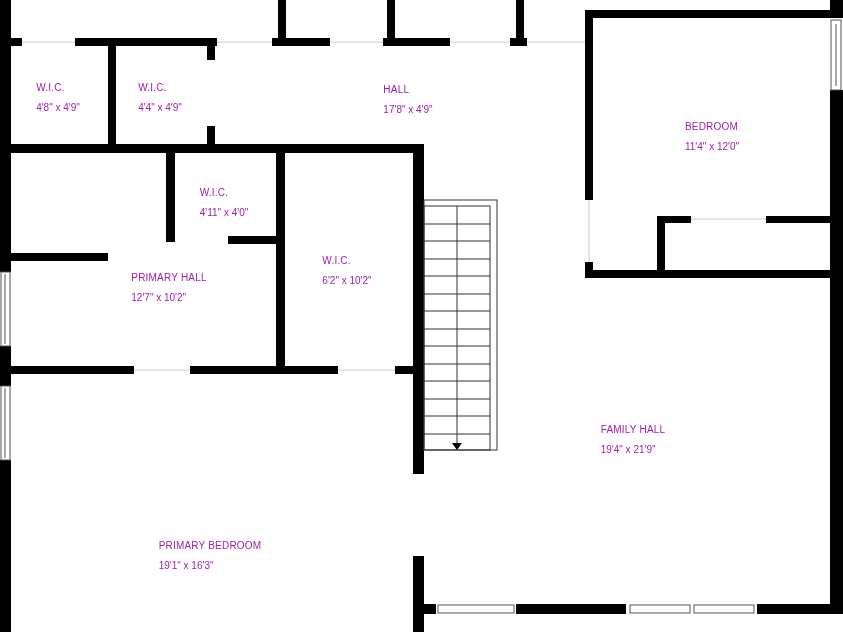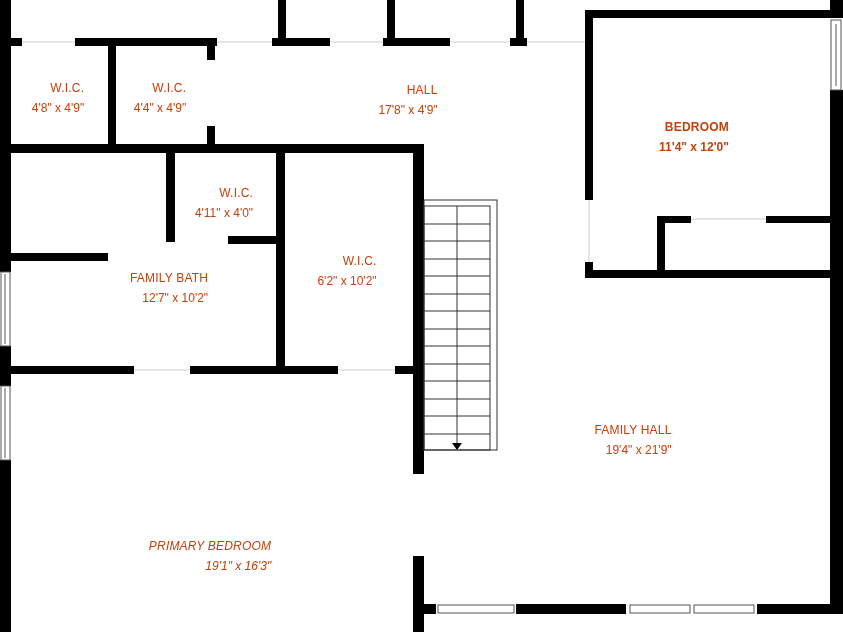--- a/index.html
+++ b/index.html
@@ -1,18 +1,18 @@
 <!DOCTYPE html>
 <html><head>
 <meta charset="utf-8">
 <style>
   html, body { margin: 0; padding: 0; background: #ffffff; }
   body { width: 843px; height: 632px; position: relative; overflow: hidden; font-family: "Liberation Sans", sans-serif; }
   #plan { position: absolute; left: 0; top: 0; width: 843px; height: 632px; }
-  .label { position: absolute; text-align: right; color: #c2410c; font-size: 12px; line-height: 20px; transform: translateX(-50%); white-space: nowrap; }
+  .label { position: absolute; text-align: left; color: #a21caf; font-size: 10px; line-height: 20px; transform: translateX(-50%); white-space: nowrap; }
   .label .name { display: block; letter-spacing: 0.2px; }
   .label .dim { display: block; }
 </style>
 </head>
 <body>
 
 <svg id="plan" viewBox="0 0 843 632" xmlns="http://www.w3.org/2000/svg">
   <g fill="#000">
 
     <rect x="0" y="0" width="11" height="272"></rect>
@@ -117,37 +117,37 @@
     <span class="dim">4'8" x 4'9"</span>
   </div>
   <div class="label" style="left:160px;top:78px;">
     <span class="name">W.I.C.</span>
     <span class="dim">4'4" x 4'9"</span>
   </div>
   <div class="label" style="left:408px;top:80px;">
     <span class="name">HALL</span>
     <span class="dim">17'8" x 4'9"</span>
   </div>
-  <div class="label" style="left:694px;top:117px;font-weight:bold;">
+  <div class="label" style="left:712px;top:117px;">
     <span class="name">BEDROOM</span>
     <span class="dim">11'4" x 12'0"</span>
   </div>
   <div class="label" style="left:224px;top:183px;">
     <span class="name">W.I.C.</span>
     <span class="dim">4'11" x 4'0"</span>
   </div>
   <div class="label" style="left:169px;top:268px;">
-    <span class="name">FAMILY BATH</span>
+    <span class="name">PRIMARY HALL</span>
     <span class="dim">12'7" x 10'2"</span>
   </div>
   <div class="label" style="left:347px;top:251px;">
     <span class="name">W.I.C.</span>
     <span class="dim">6'2" x 10'2"</span>
   </div>
   <div class="label" style="left:633px;top:420px;">
     <span class="name">FAMILY HALL</span>
     <span class="dim">19'4" x 21'9"</span>
   </div>
-  <div class="label" style="left:210px;top:536px;font-style:italic;">
+  <div class="label" style="left:210px;top:536px;">
     <span class="name">PRIMARY BEDROOM</span>
     <span class="dim">19'1" x 16'3"</span>
   </div>
 </div>
 
 </body></html>

